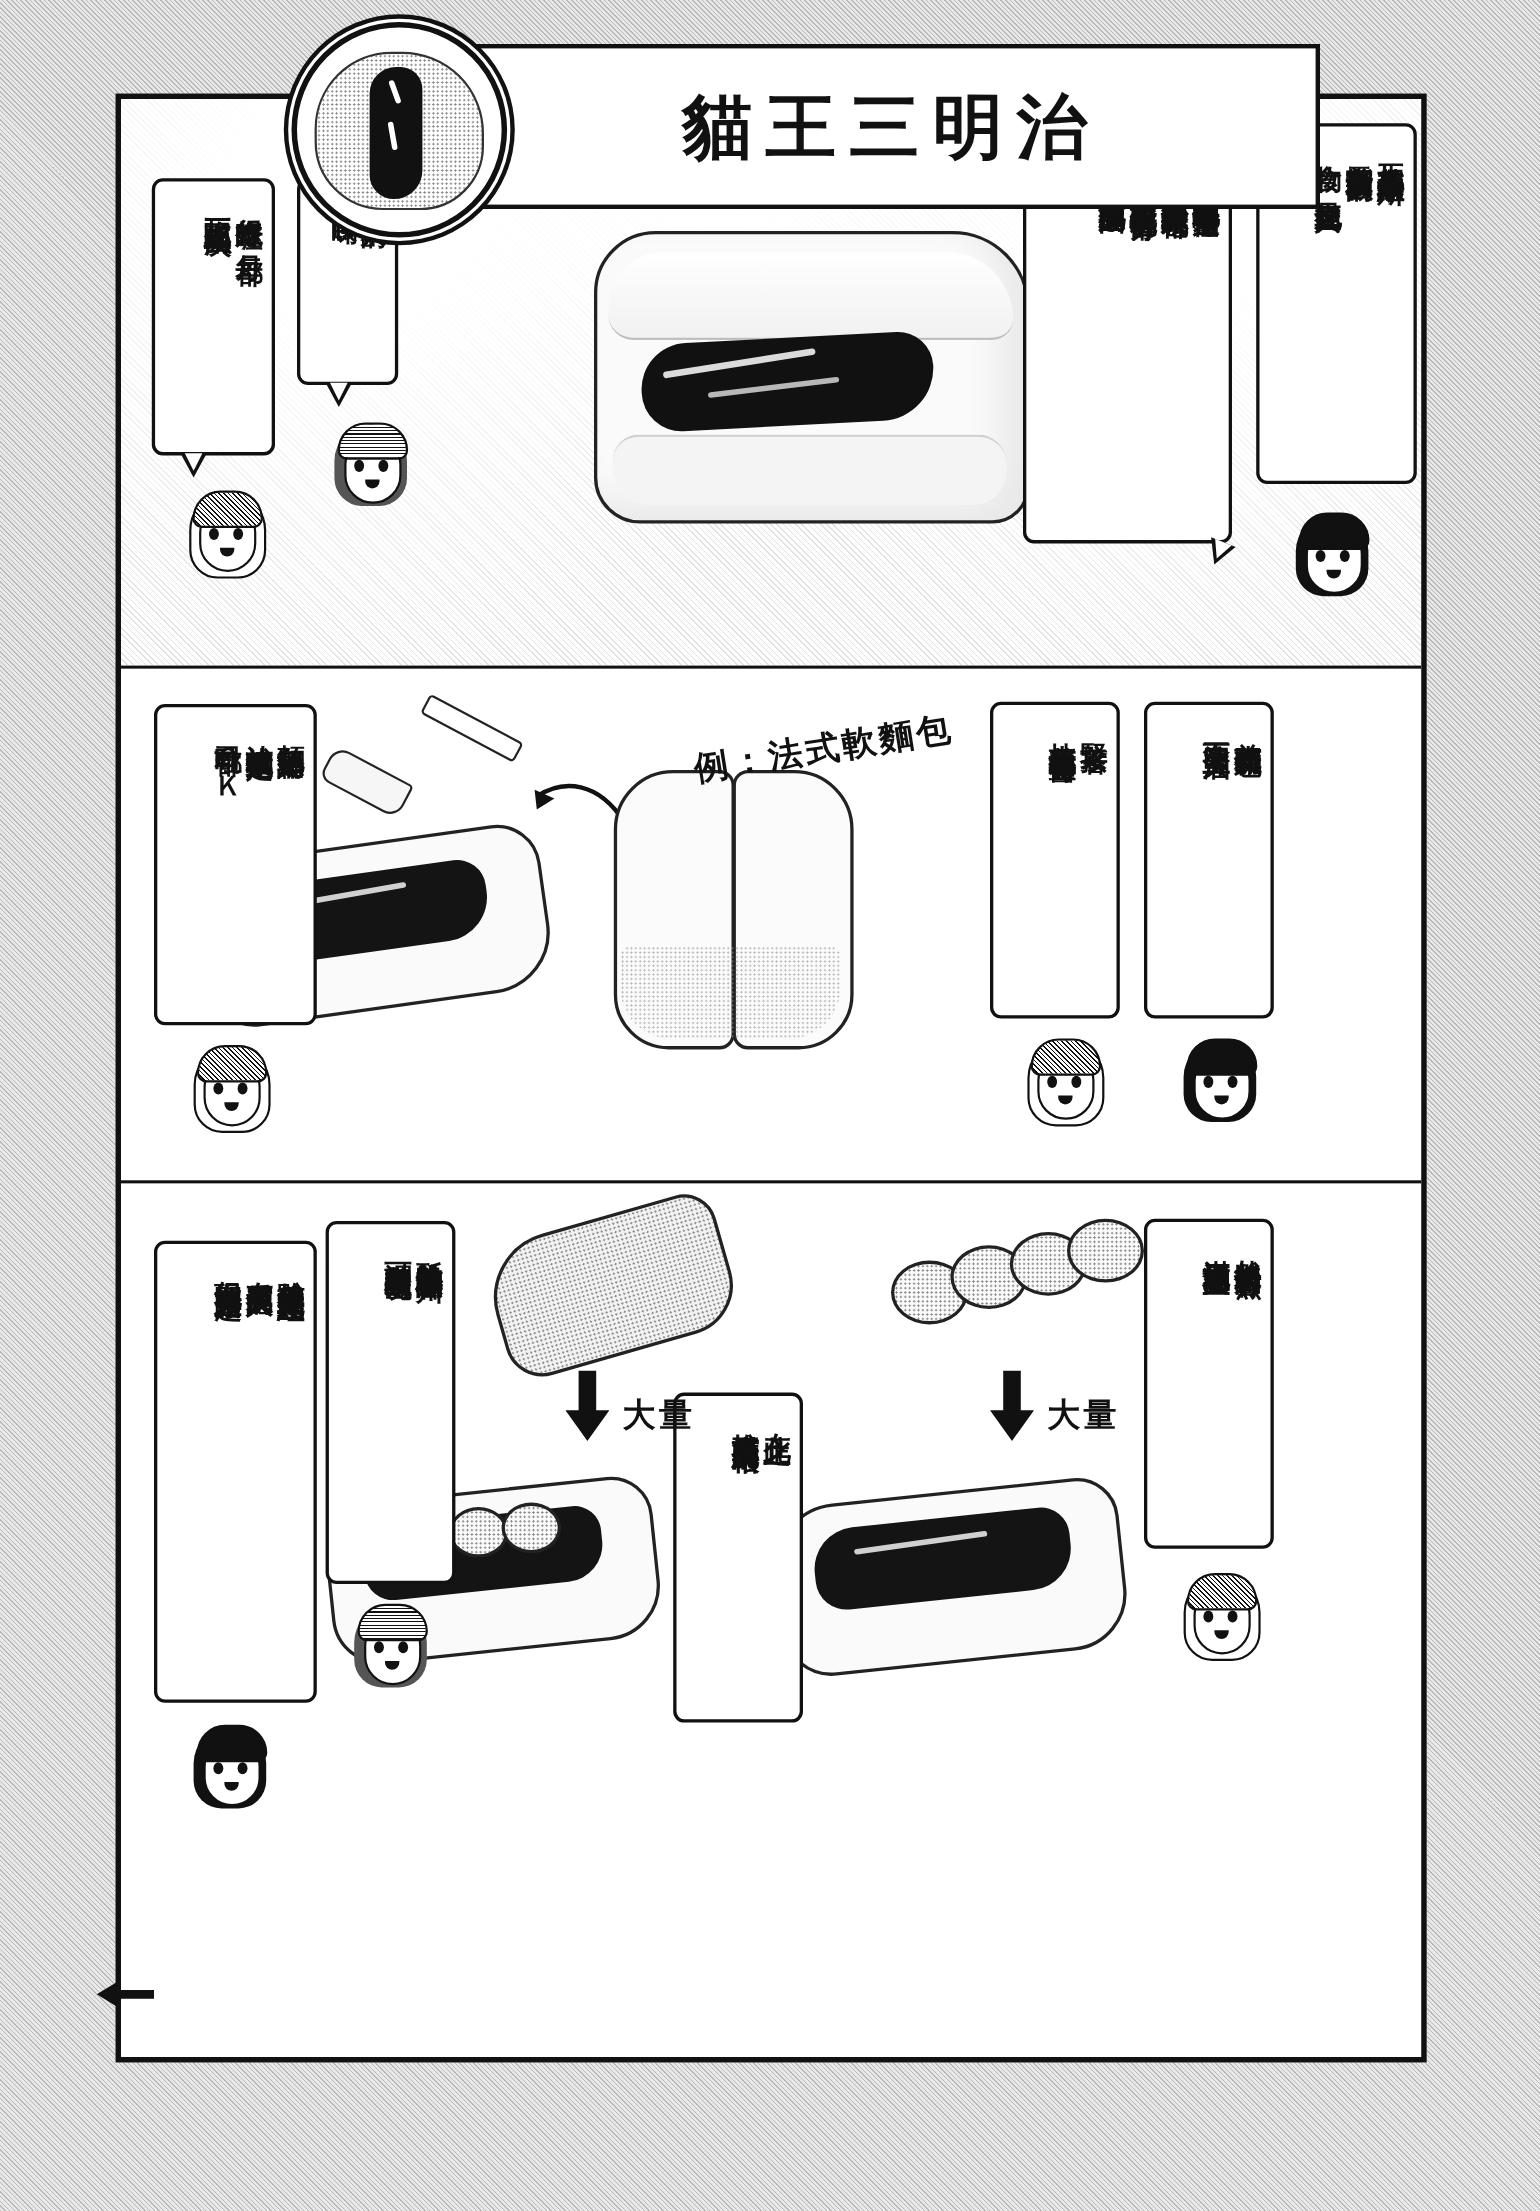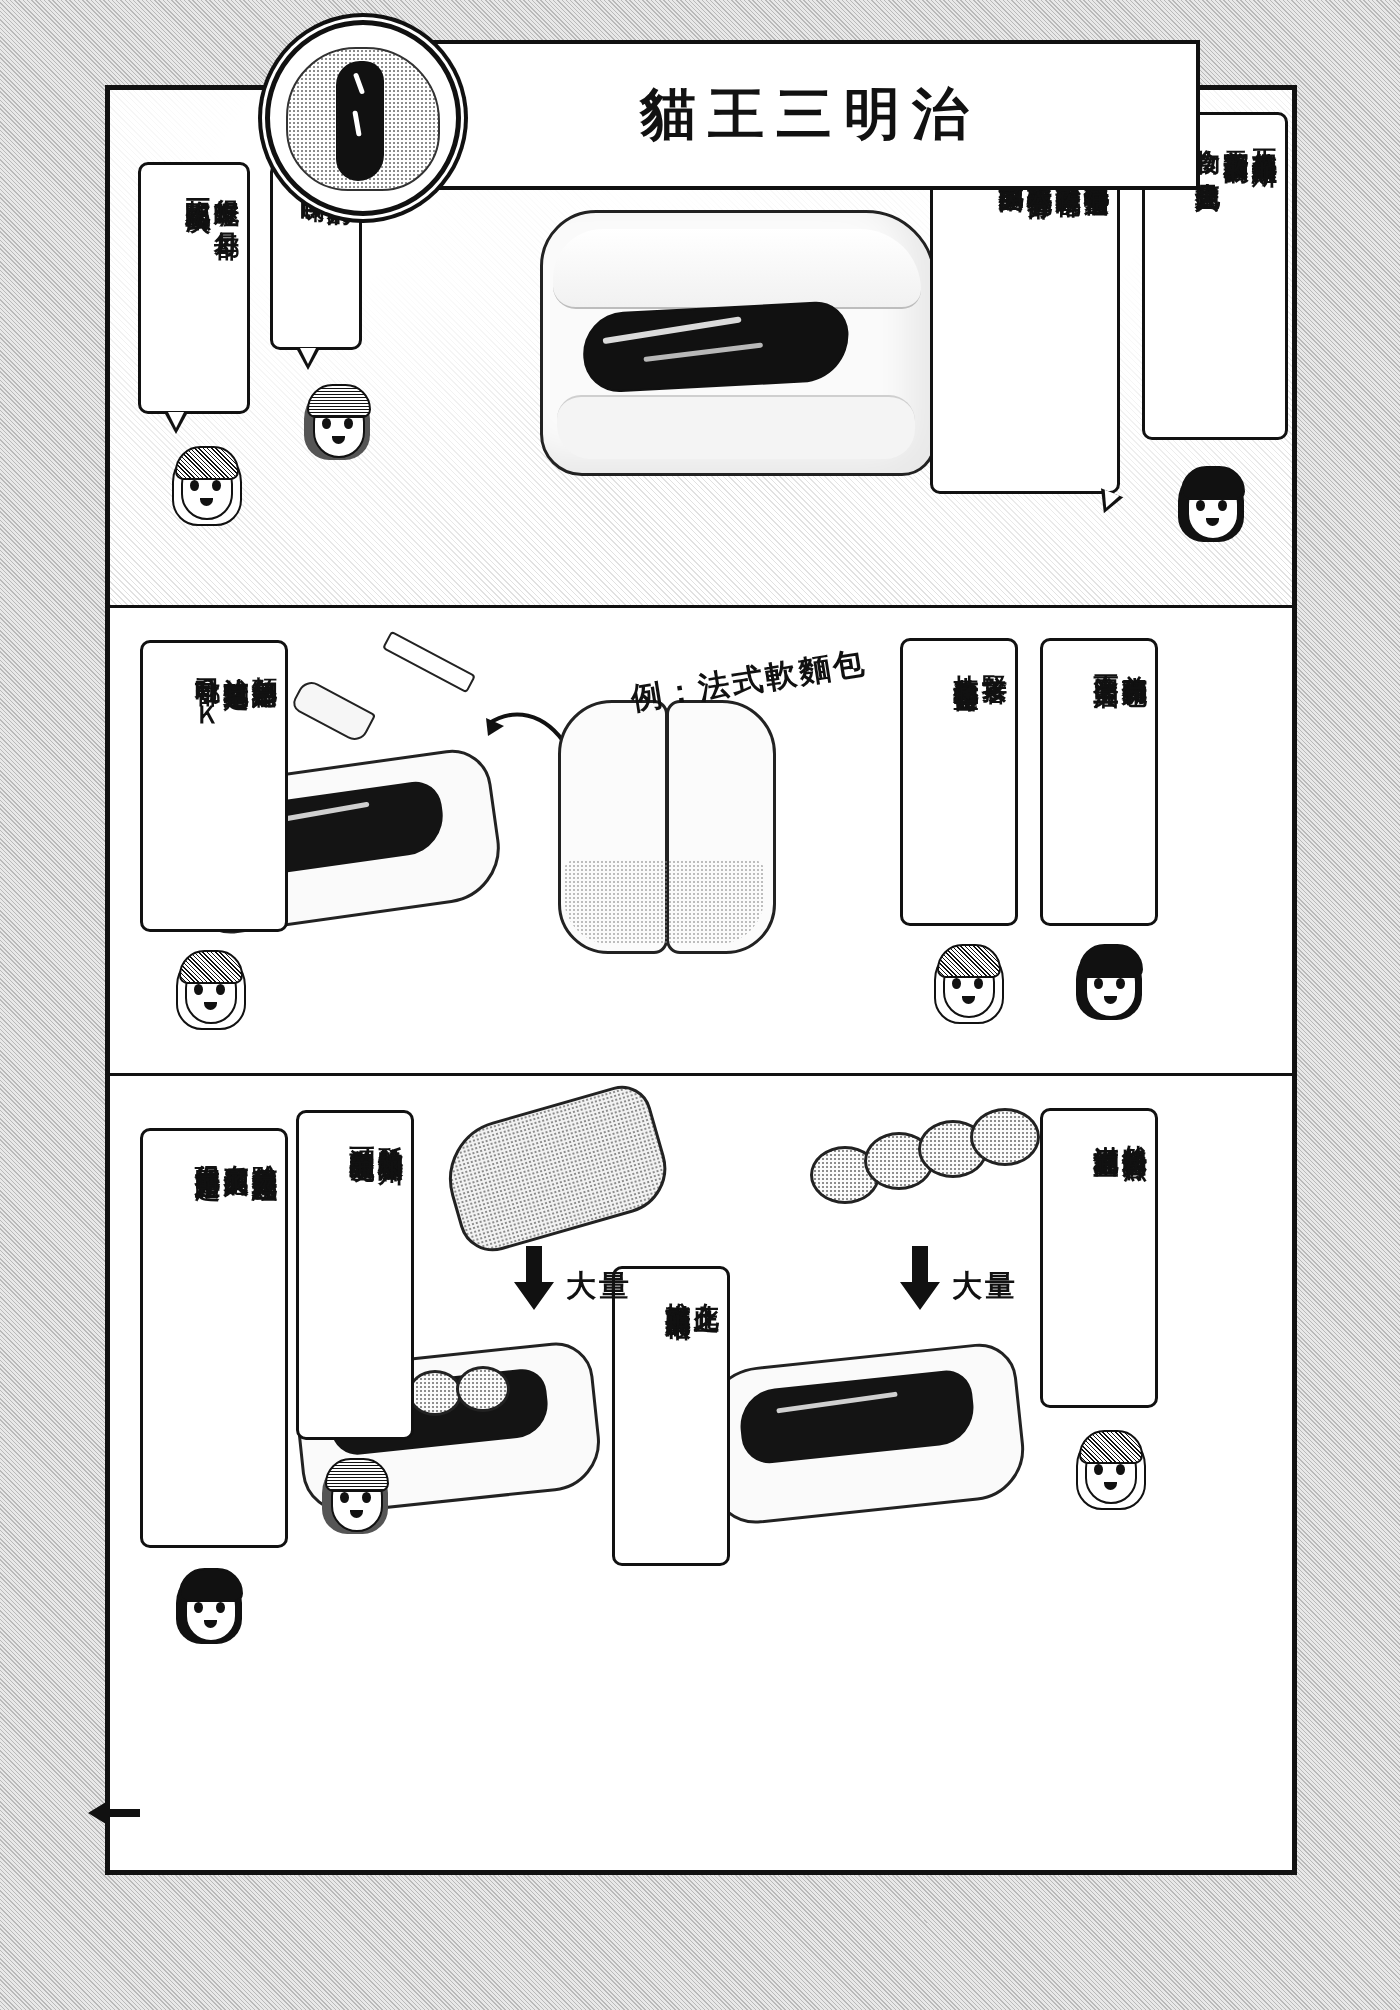--- a/index.html
+++ b/index.html
@@ -101,21 +101,21 @@
     left:420px;top:40px;
     width:780px;height:150px;
     background:#fff;
     border:4px solid #111;
     box-sizing:border-box;
     display:flex;align-items:center;justify-content:center;
     z-index:12;
   }
   #title-text{
     font-family:"DejaVu Serif","Liberation Serif",serif;
-    font-size:56px;font-weight:700;letter-spacing:12px;color:#111;
+    font-size:64px;font-weight:700;letter-spacing:12px;color:#111;
   }
   #title-medal{
     position:absolute;left:265px;top:20px;
     width:186px;height:186px;border-radius:50%;
     border:5px solid #111;
     background:#fff;
     overflow:hidden;z-index:14;
     box-shadow:0 0 0 3px #fff,0 0 0 7px #111;
   }
 

